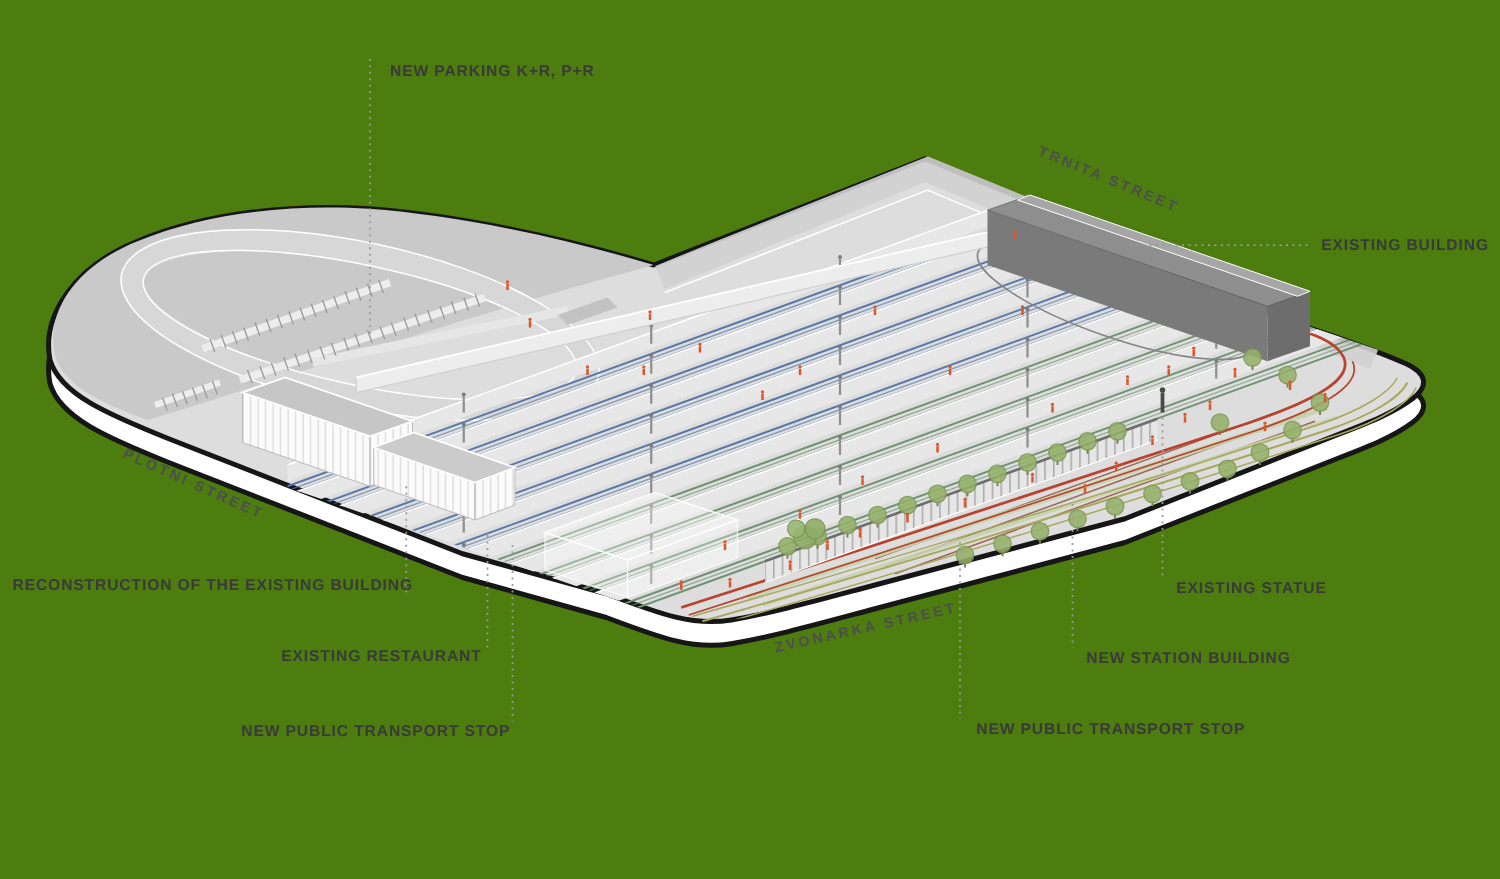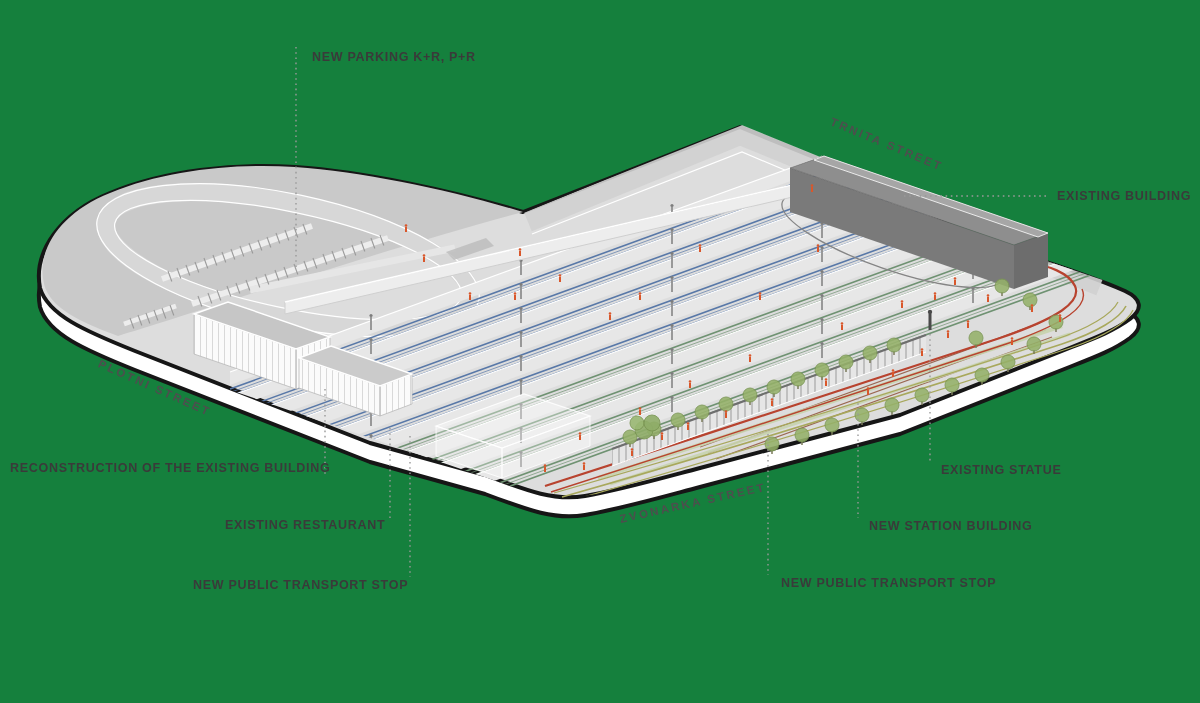--- a/index.html
+++ b/index.html
@@ -1,16 +1,16 @@
 <!DOCTYPE html>
 <html><head>
 <meta charset="utf-8">
 <style>
   html,body{margin:0;padding:0;background:#ffffff;}
-  .stage{position:relative;width:1200px;height:703px;background:#15803d;overflow:hidden;
+  .stage{position:relative;width:1200px;height:703px;background:#4d7c0f;overflow:hidden;
          font-family:"Liberation Sans",sans-serif;text-align:right;}
   svg{display:block;}
   .lbl{font-family:"Liberation Sans",sans-serif;font-weight:bold;font-size:12.5px;
        fill:#3a3a3a;letter-spacing:.7px;}
   .street{font-family:"Liberation Sans",sans-serif;font-weight:bold;font-size:11.5px;
        fill:#4e4e4e;letter-spacing:2.4px;}
   .leader{stroke:#999;stroke-width:1.4;stroke-dasharray:1.6 3.6;fill:none;}
 </style>
 </head>
 <body>

